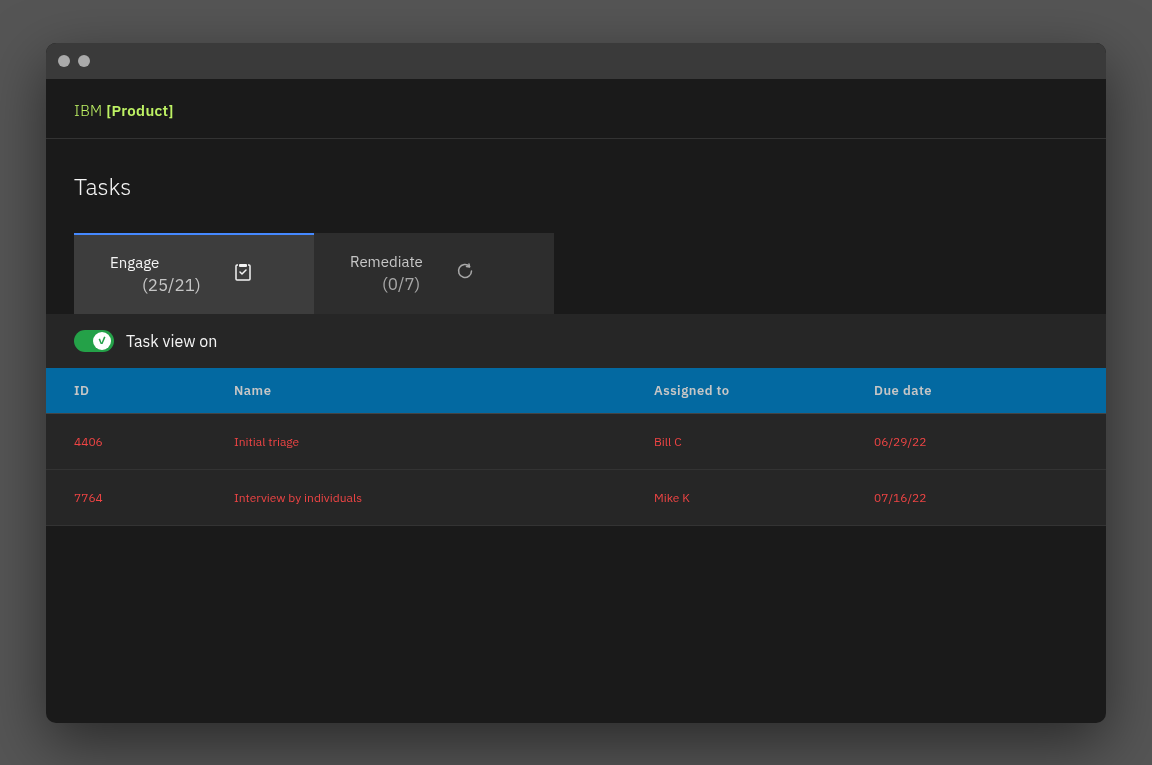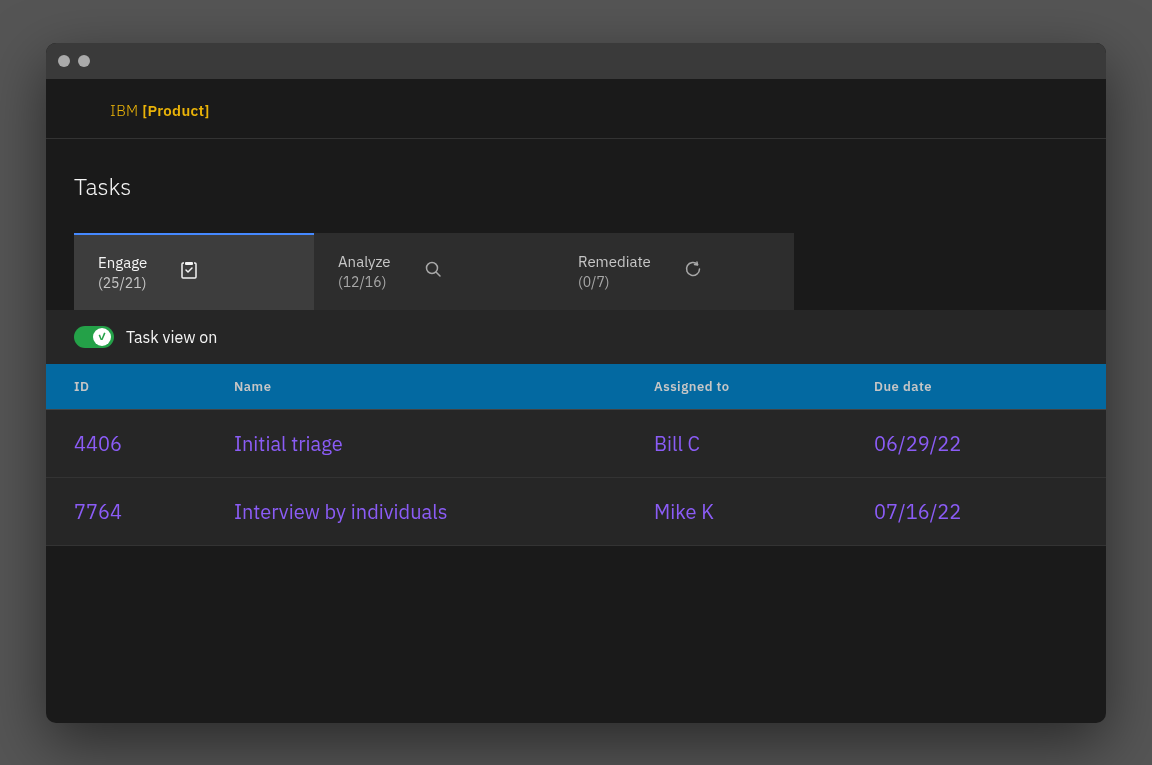--- a/index.html
+++ b/index.html
@@ -42,25 +42,24 @@
       background: #aaa;
     }
 
     .app-header {
       background: #1a1a1a;
       padding: 22px 28px 18px 28px;
       border-bottom: 1px solid #333;
     }
 
     .brand {
-      color: #eab308;
+      color: #bef264;
       font-size: 15px;
       font-weight: 300;
       letter-spacing: 0.3px;
-      margin-left: 36px;
     }
 
     .brand strong {
       font-weight: 600;
     }
 
     .main-content {
       background: #1a1a1a;
       padding: 32px 28px 0 28px;
     }
@@ -72,21 +71,21 @@
       margin-bottom: 32px;
     }
 
     .tabs {
       display: flex;
       border-bottom: none;
       margin-bottom: 0;
     }
 
     .tab {
-      padding: 18px 24px;
+      padding: 18px 36px;
       cursor: pointer;
       color: #c6c6c6;
       font-size: 15px;
       position: relative;
       display: flex;
       align-items: center;
       gap: 32px;
       background: #2d2d2d;
       border: none;
       min-width: 240px;
@@ -102,23 +101,24 @@
       display: flex;
       flex-direction: column;
     }
 
     .tab-name {
       font-size: 15px;
       font-weight: 400;
     }
 
     .tab-count {
-      font-size: 14px;
+      font-size: 17px;
       color: #a8a8a8;
       margin-top: 2px;
+      margin-left: 32px;
     }
 
     .tab:first-child .tab-count {
       color: #c6c6c6;
     }
 
     .tab-icon {
       font-size: 18px;
       color: #a8a8a8;
     }
@@ -184,22 +184,22 @@
       padding: 14px 28px;
       color: #c6c6c6;
       font-size: 13px;
       font-weight: 600;
       letter-spacing: 0.5px;
       border-bottom: 1px solid #444;
     }
 
     .data-table td {
       padding: 20px 28px;
-      color: #8b5cf6;
-      font-size: 20px;
+      color: #ef4444;
+      font-size: 12px;
       border-bottom: 1px solid #333;
     }
 
     .th-id { width: 160px; }
     .th-name { width: 420px; }
     .th-assigned { width: 220px; }
     .th-date { width: auto; }
   </style>
 </head>
 <body>
@@ -224,32 +224,20 @@
       <div class="tab">
         <div class="tab-label-group">
           <span class="tab-name">Engage</span>
           <span class="tab-count">(25/21)</span>
         </div>
         <span class="tab-icon">
           <svg width="20" height="20" viewBox="0 0 20 20" fill="none" xmlns="http://www.w3.org/2000/svg">
             <rect x="6" y="2" width="8" height="3" rx="1" fill="currentColor"></rect>
             <path d="M5 3H4a1 1 0 00-1 1v13a1 1 0 001 1h12a1 1 0 001-1V4a1 1 0 00-1-1h-1" stroke="currentColor" stroke-width="1.5" fill="none"></path>
             <path d="M7 10l2 2 4-4" stroke="currentColor" stroke-width="1.5" stroke-linecap="round" stroke-linejoin="round"></path>
-          </svg>
-        </span>
-      </div>
-      <div class="tab">
-        <div class="tab-label-group">
-          <span class="tab-name">Analyze</span>
-          <span class="tab-count">(12/16)</span>
-        </div>
-        <span class="tab-icon">
-          <svg width="20" height="20" viewBox="0 0 20 20" fill="none" xmlns="http://www.w3.org/2000/svg">
-            <circle cx="9" cy="9" r="5.5" stroke="currentColor" stroke-width="1.5"></circle>
-            <path d="M13.5 13.5L17 17" stroke="currentColor" stroke-width="1.5" stroke-linecap="round"></path>
           </svg>
         </span>
       </div>
       <div class="tab">
         <div class="tab-label-group">
           <span class="tab-name">Remediate</span>
           <span class="tab-count">(0/7)</span>
         </div>
         <span class="tab-icon">
           <svg width="20" height="20" viewBox="0 0 20 20" fill="none" xmlns="http://www.w3.org/2000/svg">

